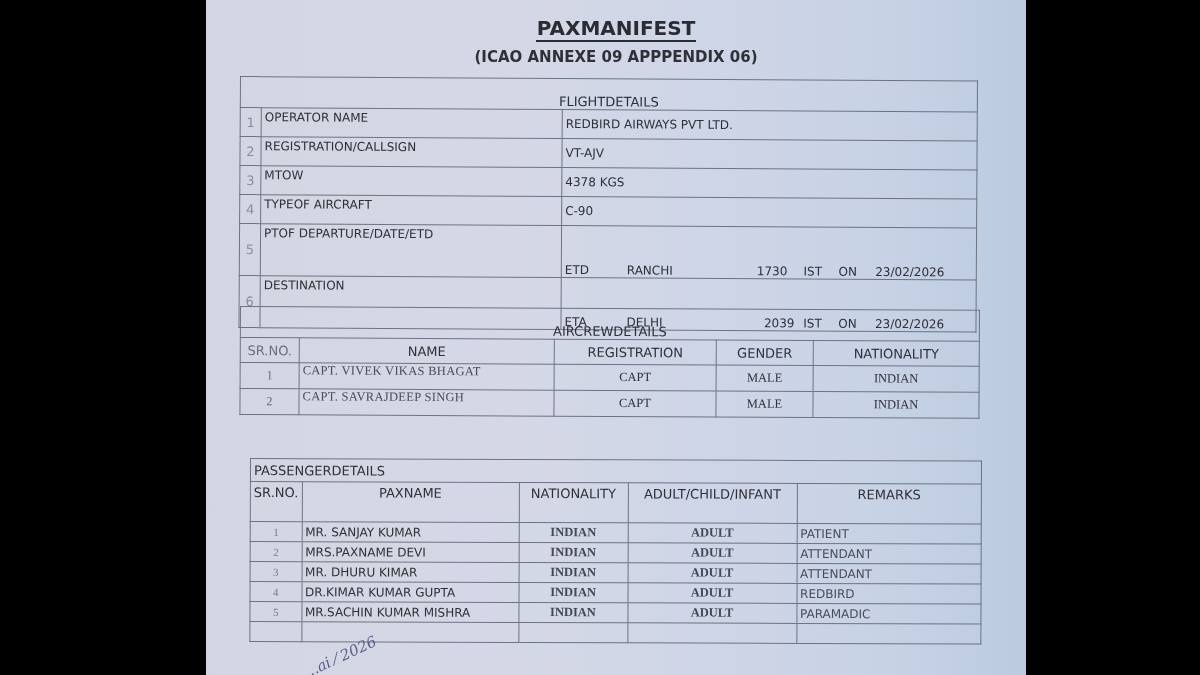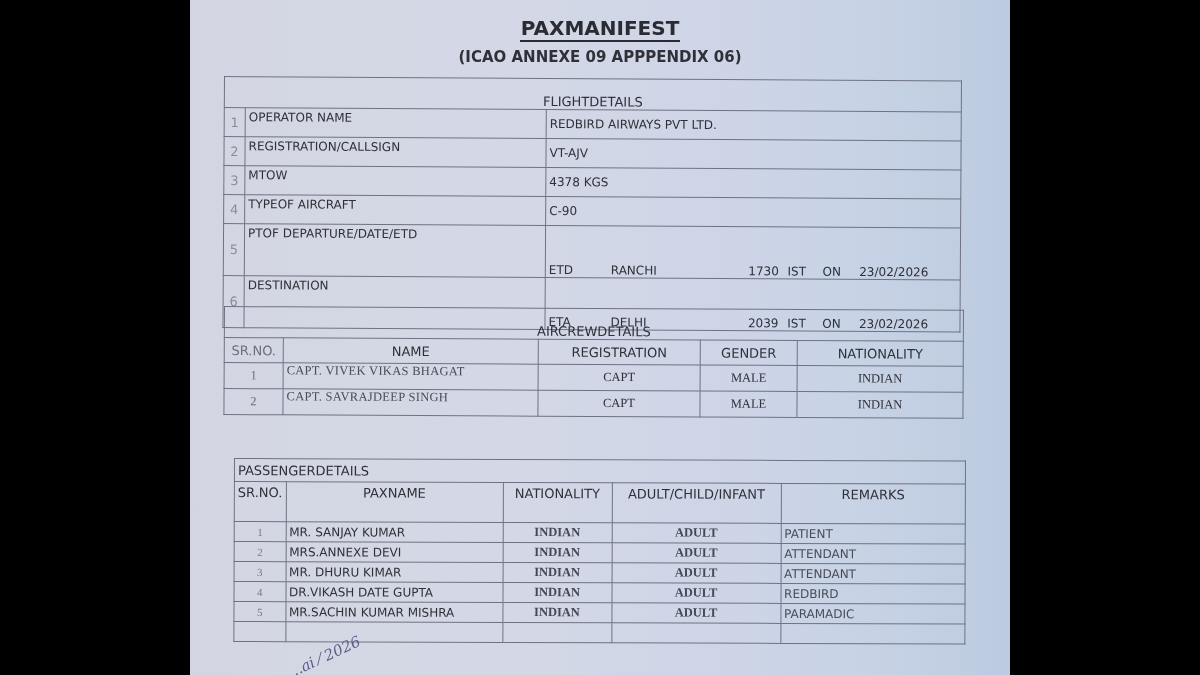--- a/index.html
+++ b/index.html
@@ -1,17 +1,17 @@
 <!DOCTYPE html>
 <html><head>
 <meta charset="utf-8">
 <style>
   html, body { margin:0; padding:0; }
   body { width:1200px; height:675px; background:#000; position:relative; overflow:hidden; font-family:"Liberation Sans", sans-serif; }
-  .page { position:absolute; left:190px; top:0; width:820px; height:675px;
+  .page { position:absolute; left:206px; top:0; width:820px; height:675px;
     background: linear-gradient(90deg, #d3d6e2 0%, #d4d8e6 40%, #c9d3e6 80%, #bccbe0 100%); overflow:hidden; }
   .title { position:absolute; left:0; width:100%; top:16px; text-align:center; font-family:"DejaVu Sans", sans-serif;
     font-size:20px; font-weight:bold; color:#2a2b33; }
   .title span { border-bottom:2px solid #2a2b33; padding:0 1px; }
   .subtitle { position:absolute; left:0; width:100%; top:48px; text-align:center; font-family:"DejaVu Sans", sans-serif;
     font-size:15px; font-weight:bold; color:#2f3038; }
   table { position:absolute; border-collapse:collapse; color:#2f3038; }
   td, th { border:1px solid #6e7384; padding:0 3px; height:26px; vertical-align:middle; font-weight:normal; }
   .flight { left:34px; top:76px; width:738px; transform:rotate(0.35deg); transform-origin:left top; }
   .flight .sec { text-align:center; font-family:"DejaVu Sans", sans-serif; font-size:13px; height:30px; vertical-align:bottom; }
@@ -67,21 +67,21 @@
       <td class="lbl">TYPEOF AIRCRAFT</td>
       <td>C-90</td>
     </tr>
     <tr>
       <td class="num">5</td>
       <td class="lbl">PTOF DEPARTURE/DATE/ETD</td>
       <td>
         <div class="sched">
           <span style="width:62px">ETD</span>
           <span style="width:130px">RANCHI</span>
-          <span style="width:38px;text-align:right">1730</span>
+          <span style="width:38px;">1730</span>
           <span style="width:36px;text-align:center">IST</span>
           <span style="width:34px;text-align:center">ON</span>
           <span style="width:90px;text-align:center">23/02/2026</span>
         </div>
       </td>
     </tr>
     <tr>
       <td class="num">6</td>
       <td class="lbl">DESTINATION</td>
       <td>
@@ -141,35 +141,35 @@
     </tr>
     <tr class="row">
       <td class="n">1</td>
       <td class="pn">MR. SANJAY KUMAR</td>
       <td class="nat">INDIAN</td>
       <td class="age">ADULT</td>
       <td class="rm">PATIENT</td>
     </tr>
     <tr class="row">
       <td class="n">2</td>
-      <td class="pn">MRS.ANNEXE DEVI</td>
+      <td class="pn">MRS.PAXNAME DEVI</td>
       <td class="nat">INDIAN</td>
       <td class="age">ADULT</td>
       <td class="rm">ATTENDANT</td>
     </tr>
     <tr class="row">
       <td class="n">3</td>
       <td class="pn">MR. DHURU KIMAR</td>
       <td class="nat">INDIAN</td>
       <td class="age">ADULT</td>
       <td class="rm">ATTENDANT</td>
     </tr>
     <tr class="row">
       <td class="n">4</td>
-      <td class="pn">DR.VIKASH DATE GUPTA</td>
+      <td class="pn">DR.KIMAR KUMAR GUPTA</td>
       <td class="nat">INDIAN</td>
       <td class="age">ADULT</td>
       <td class="rm">REDBIRD</td>
     </tr>
     <tr class="row">
       <td class="n">5</td>
       <td class="pn">MR.SACHIN KUMAR MISHRA</td>
       <td class="nat">INDIAN</td>
       <td class="age">ADULT</td>
       <td class="rm">PARAMADIC</td>

